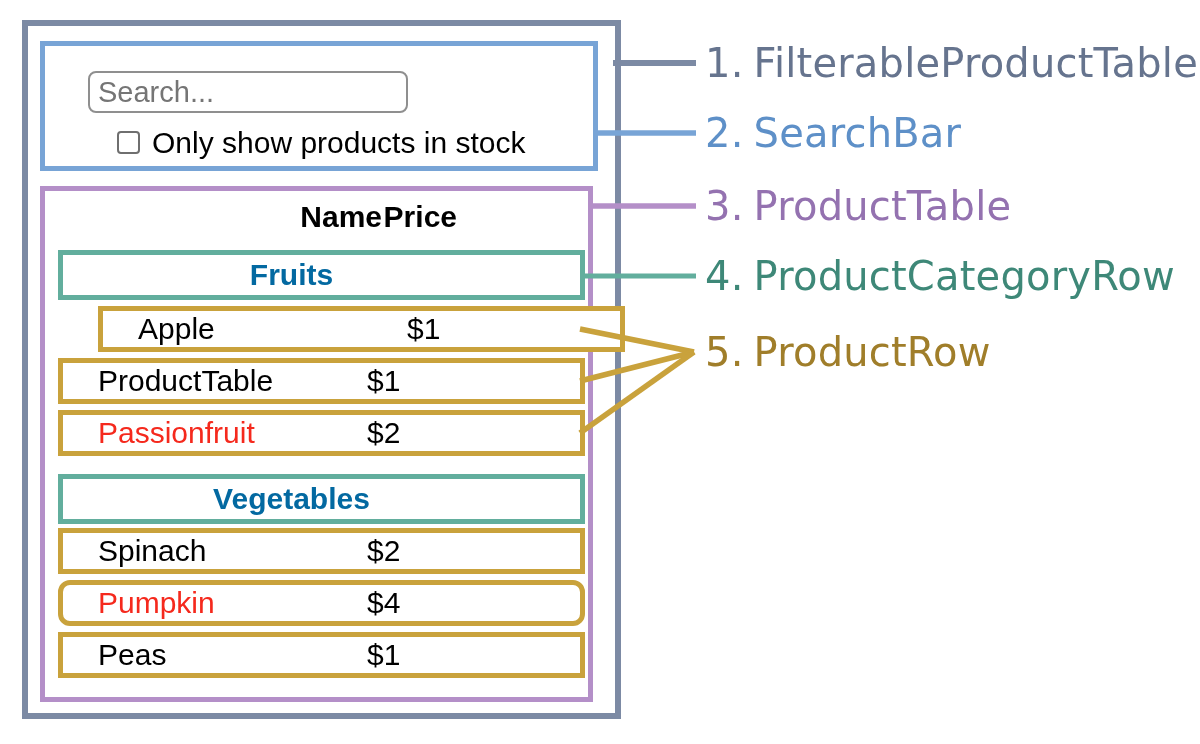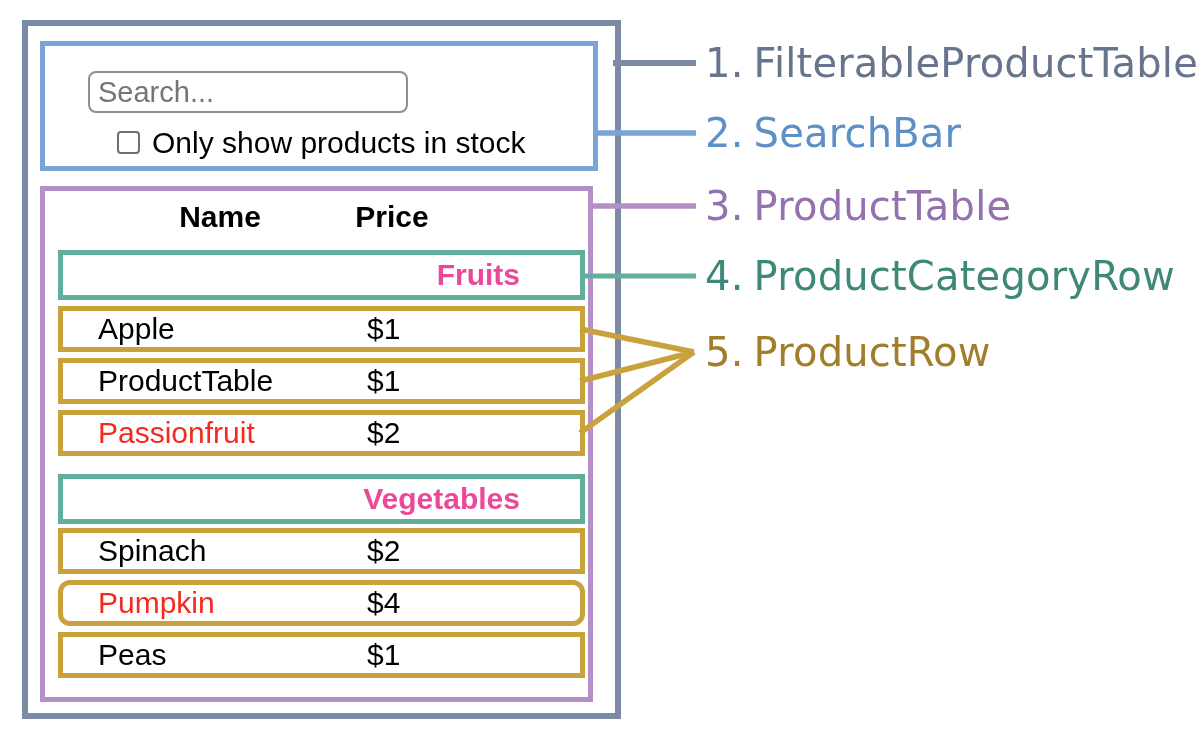--- a/index.html
+++ b/index.html
@@ -19,35 +19,35 @@
     left:88px;top:71px;width:320px;height:42px;
     border:2px solid #8F8F8F;border-radius:8px;outline:none;
     font-family:"Liberation Sans",sans-serif;font-size:29px;color:#ef4444;
     padding:0 0 0 8px;background:#fff;
   }
   .search-input::placeholder{color:#757575;opacity:1;}
   .checkbox{left:117px;top:131px;width:23px;height:23px;border:2px solid #6F6F6F;border-radius:4px;background:#fff;}
   .checkbox-label{left:152px;top:128px;height:30px;line-height:30px;font-size:30px;color:#000;white-space:nowrap;}
 
   
-  .hdr{top:202px;height:30px;line-height:30px;font-size:30px;font-weight:bold;color:#000;text-align:center;}
+  .hdr{top:202px;height:30px;line-height:30px;font-size:30px;font-weight:bold;color:#000;text-align:right;}
   .hdr-name{left:58px;width:324px;}
   .hdr-price{left:327px;width:130px;}
 
   
   .cat-row{left:58px;width:527px;height:50px;border:5px solid #62AE9D;background:#fff;}
   .cat-label{position:absolute;left:0;right:60px;top:50%;transform:translateY(-50%);
-    text-align:right;font-size:30px;font-weight:bold;color:#ec4899;}
+    text-align:center;font-size:30px;font-weight:bold;color:#0369a1;}
   .prod-row{left:58px;width:527px;height:46px;border:5px solid #C9A23C;background:#fff;}
   .prod-name{position:absolute;left:35px;top:50%;transform:translateY(-50%);font-size:30px;color:#000;white-space:nowrap;}
   .prod-price{position:absolute;left:304px;top:50%;transform:translateY(-50%);font-size:30px;color:#000;white-space:nowrap;}
   .red .prod-name{color:#F5291D;}
 
   .row-fruits{top:250px;}
-  .row-apple{top:306px;}
+  .row-apple{top:306px;margin-left:40px;}
   .row-dragonfruit{top:358px;}
   .row-passionfruit{top:410px;}
   .row-vegetables{top:474px;}
   .row-spinach{top:528px;}
   .row-pumpkin{top:580px;border-radius:12px;}
   .row-peas{top:632px;}
 
   
   .lines{left:0;top:0;width:1200px;height:744px;pointer-events:none;}
 

